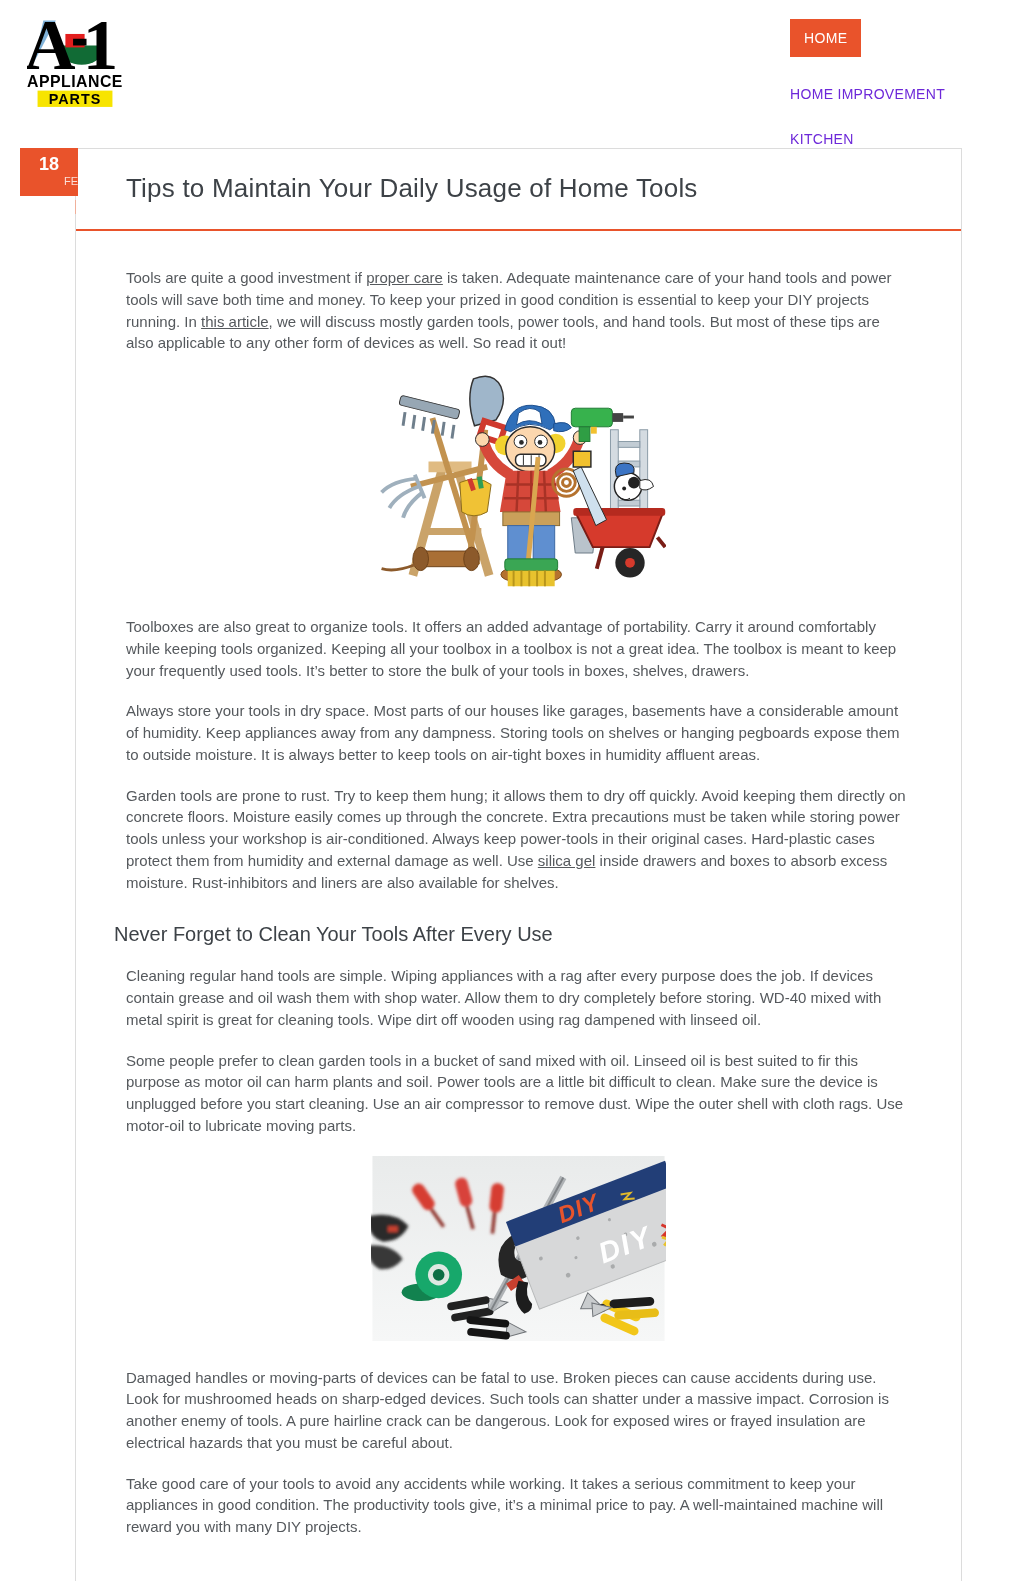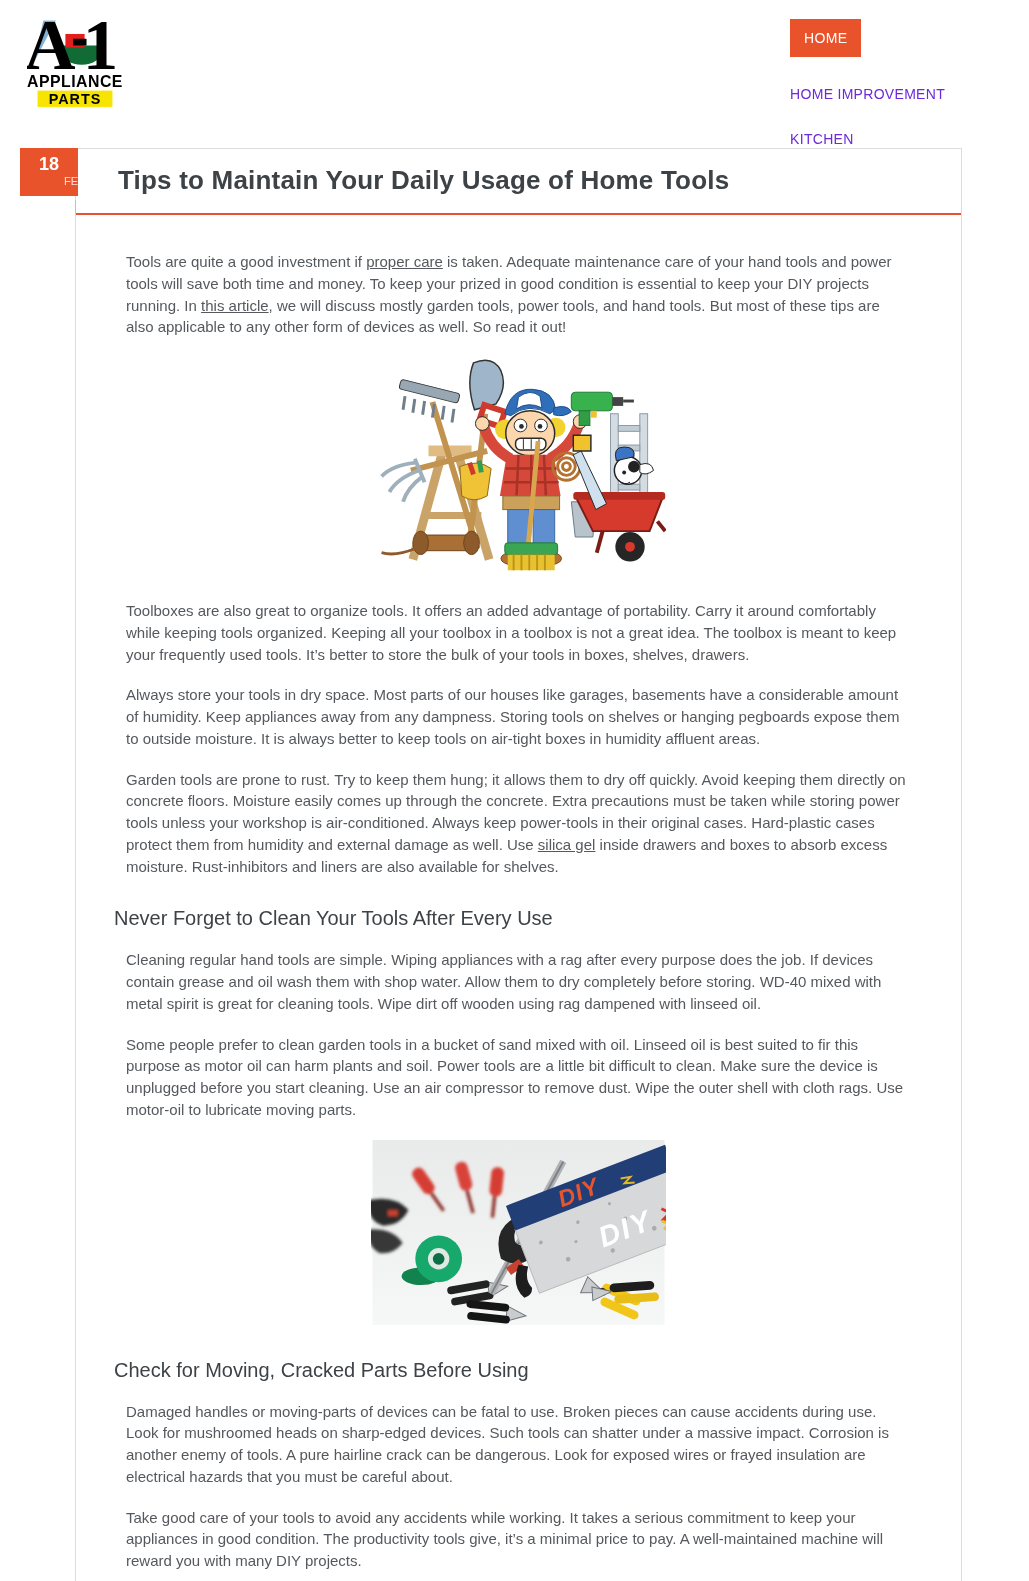--- a/index.html
+++ b/index.html
@@ -36,21 +36,21 @@
   .date-badge {
     position: absolute; left: -55px; top: 0; width: 58px; height: 48px;
     background: #e9532b; color: #fff; text-align: center; z-index: 2;
     padding-top: 6px; line-height: 1.15;
   }
   .date-badge .day { font-size: 18px; font-weight: bold; display: block; }
   .date-badge .month { font-size: 11px; color: rgba(255,255,255,.82); display: block; margin-left: 44px; }
 
   .post-card { border: 1px solid #dcdcdc; background: #fff; }
   .title-bar { padding: 12px 38px 13px; border-bottom: 2px solid #e9532b; }
-  .post-title { font-size: 26px; font-weight: 700; color: #3d4247; margin: 4px; letter-spacing: .2px; }
+  .post-title { font-size: 26px; font-weight: 400; color: #3d4247; margin: 12px; letter-spacing: .2px; }
 
   .post-body { padding: 36px 38px 42px; }
   .post-body p {
     margin: 0 12px 19px; font-size: 15px; line-height: 1.45; color: #55595d;
   }
   .post-body a.text-link { color: #55595d; text-decoration: underline; cursor: pointer; }
   h3.sub-heading { font-size: 18px; font-weight: 700; color: #3a3f44; margin: 27px 0 17px; }
   h2.section-heading { font-size: 20px; font-weight: 400; color: #3d4247; margin: 30px 0 19px; }
 
   figure { margin: 0 0 14px; text-align: center; }
@@ -368,20 +368,19 @@
             </g>
             <g transform="rotate(-4 268 158)">
               <rect x="244" y="146" width="46" height="9" rx="4.5" fill="#1d1d1d"></rect>
               <rect x="248" y="158" width="46" height="9" rx="4.5" fill="#e8bd18"></rect>
               <polygon points="226,148 246,154 226,162" fill="#c9ccce" stroke="#6e7276"></polygon>
             </g>
           </g>
         </svg>
       </figure>
 
-      <h2 class="section-heading">Check for Moving, Cracked Parts Before Using</h2>
 
       <p>Damaged handles or moving-parts of devices can be fatal to use. Broken pieces can cause accidents during use. Look for mushroomed heads on sharp-edged devices. Such tools can shatter under a massive impact. Corrosion is another enemy of tools. A pure hairline crack can be dangerous. Look for exposed wires or frayed insulation are electrical hazards that you must be careful about.</p>
       <p>Take good care of your tools to avoid any accidents while working. It takes a serious commitment to keep your appliances in good condition. The productivity tools give, it’s a minimal price to pay. A well-maintained machine will reward you with many DIY projects.</p>
 
     </div>
   </article>
 </div>
 
 </body></html>

